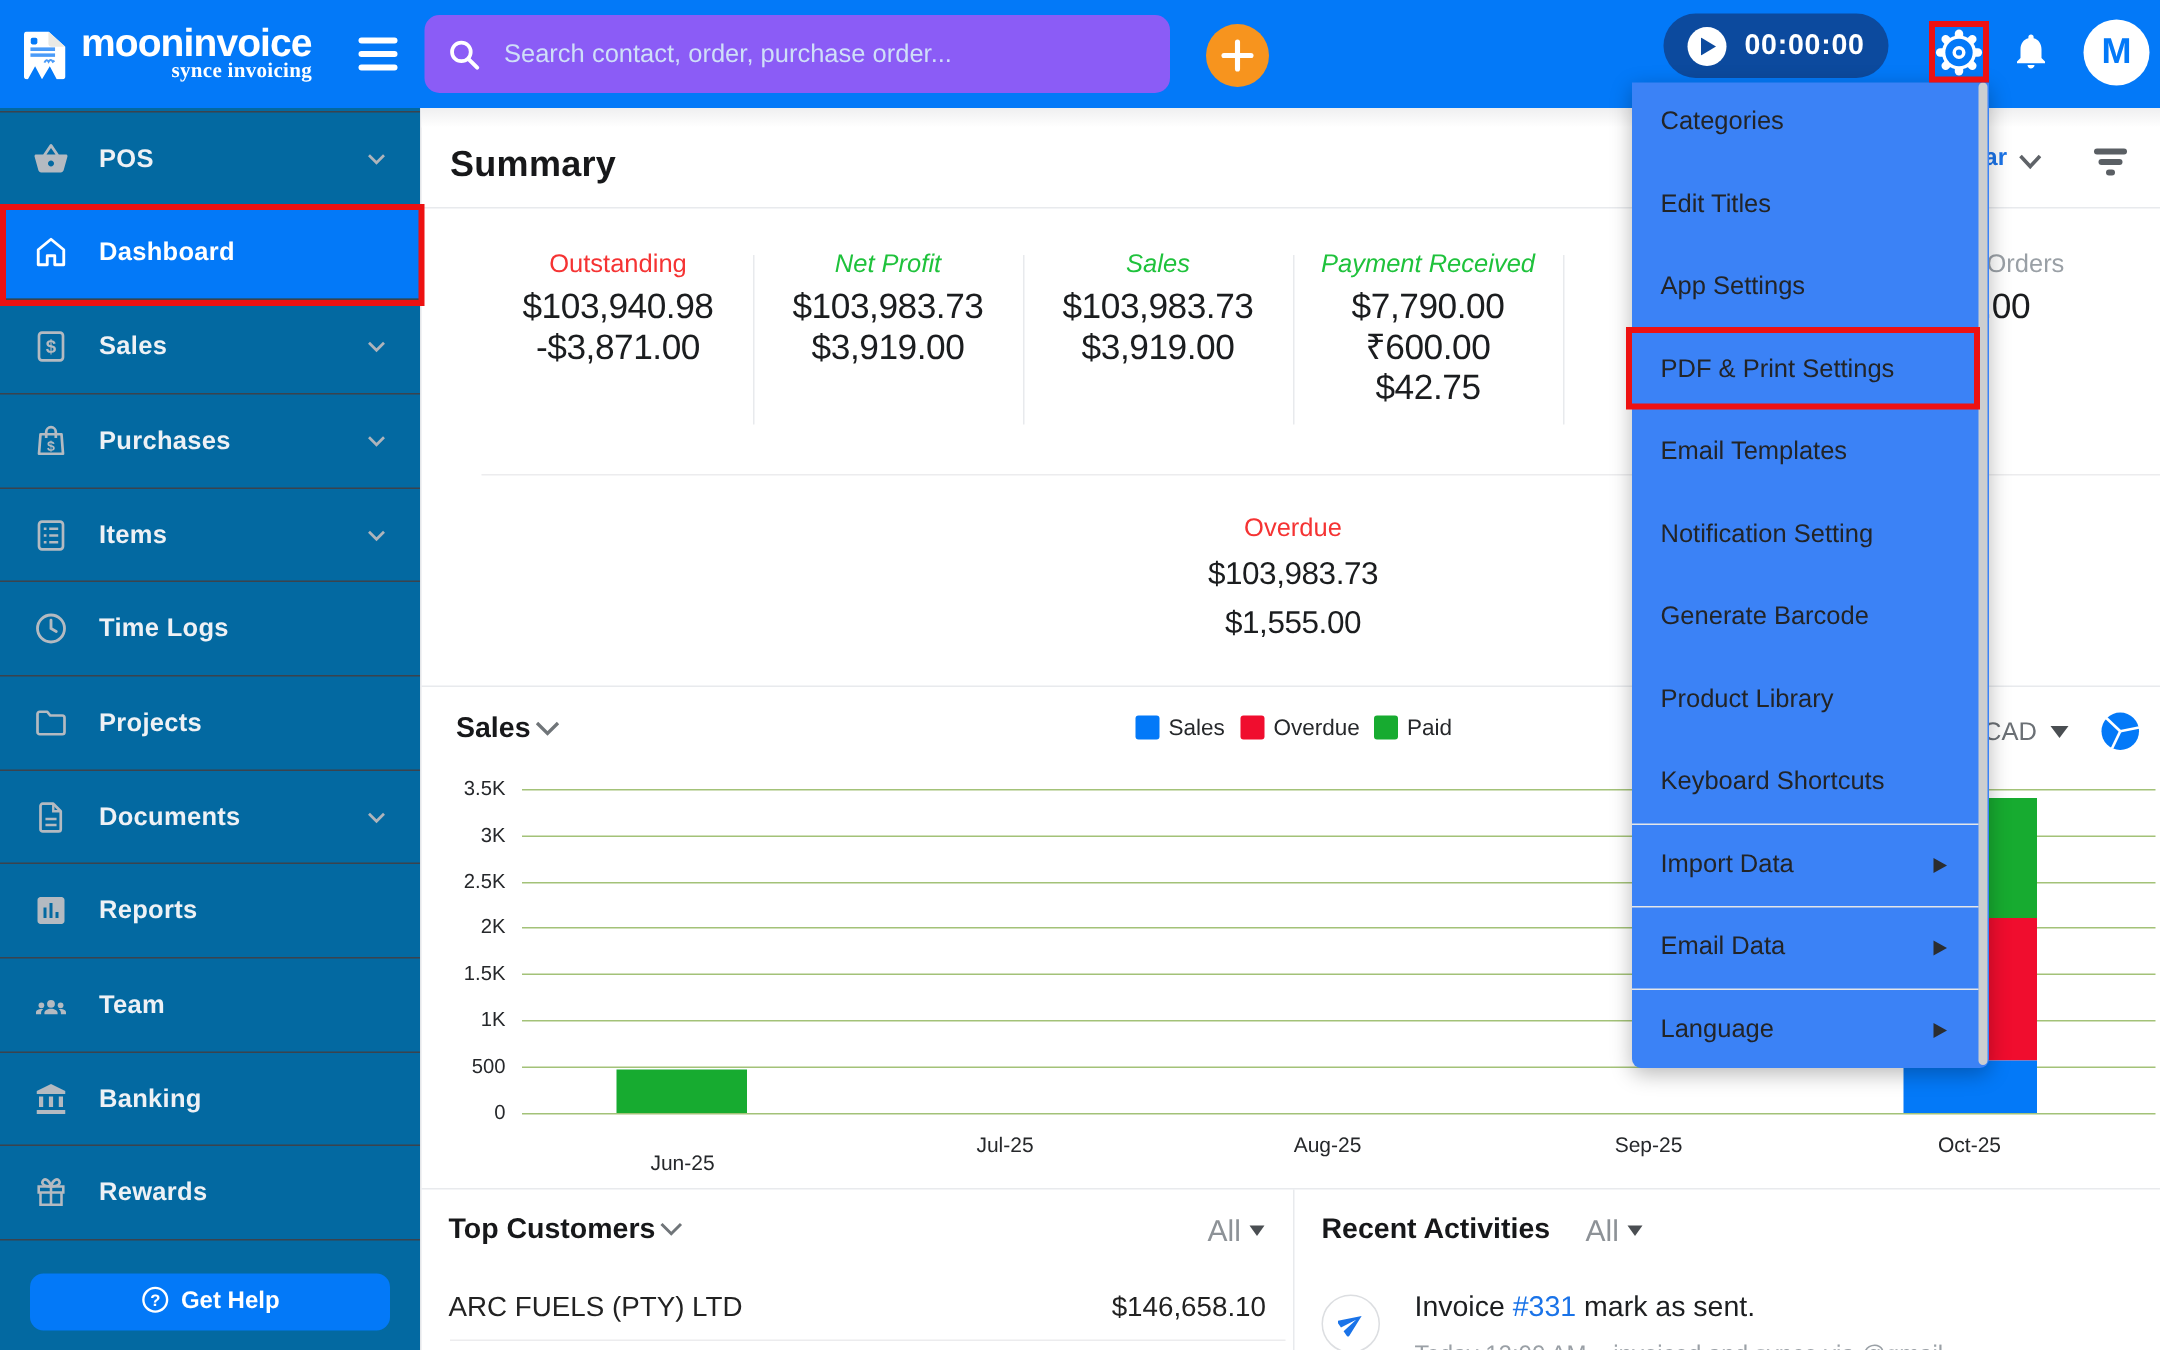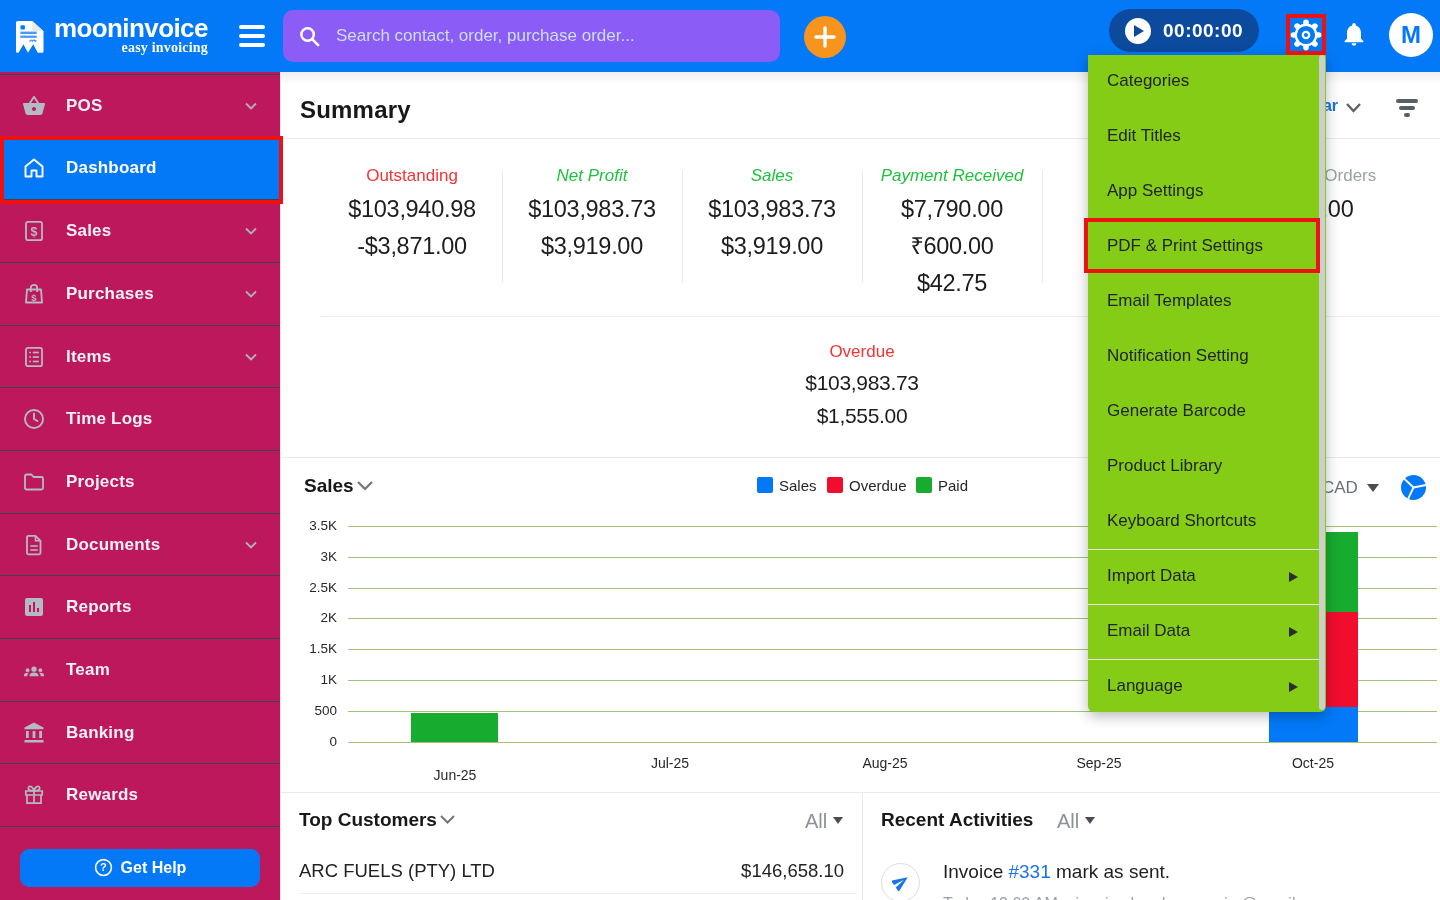--- a/index.html
+++ b/index.html
@@ -19,54 +19,54 @@
 #avatar { position:absolute; left:1389px; top:13px; width:44px; height:44px; border-radius:50%; background:#fff; text-align:center; line-height:44px; color:#0379f8; font-size:24px; font-weight:700; }
 
 
 #logo { position:absolute; left:14px; top:21px; }
 #wordmark { position:absolute; left:54px; top:13px; color:#fff; font-size:26px; font-weight:700; letter-spacing:-0.6px; }
 #tagline { position:absolute; left:0; top:40px; width:208px; text-align:right; color:#fff; font-family:"Liberation Serif", serif; font-size:14px; font-weight:700; letter-spacing:0.2px; }
 #burger { position:absolute; left:239px; top:25px; width:26px; }
 #burger div { height:4px; background:#fff; border-radius:2px; margin-bottom:5px; }
 
 
-#sidebar { position:absolute; left:0; top:72px; width:280px; height:828px; background:#be185d; }
+#sidebar { position:absolute; left:0; top:72px; width:280px; height:828px; background:#0369a1; }
 .srow { position:absolute; left:0; width:280px; height:62.65px; border-top:1px solid #3b434d; }
 .srow .slabel { position:absolute; left:66px; top:0; height:62.65px; line-height:62.65px; color:#eef1f5; font-size:17px; font-weight:600; letter-spacing:0.2px; }
 .srow .sicon { position:absolute; left:22px; top:19px; width:24px; height:24px; }
 .srow .schev { position:absolute; left:244px; top:24px; width:14px; height:14px; }
 .srow.active { background:#0379f8; border-top:none; } .srow.active .slabel { color:#fff; }
 #gethelp { position:absolute; left:20px; top:849px; width:240px; height:38px; background:#0379f8; border-radius:9px; color:#fff; text-align:center; line-height:38px; font-size:16px; font-weight:700; }
 
 
 #main { position:absolute; left:280px; top:72px; width:1160px; height:828px; background:#fff; border-left:1px solid #e4e6e9; }
 .hline { position:absolute; background:#e8eaed; height:1px; }
 .vline { position:absolute; background:#e8eaed; width:1px; }
 #summary-title { position:absolute; left:300px; top:96px; font-size:24px; font-weight:600; color:#17181a; letter-spacing:0.2px; }
 .stat { position:absolute; width:180px; text-align:center; }
 .stat .lab { font-size:17px; margin-bottom:5px; }
-.stat .val { font-size:23.5px; color:#1b1d1f; line-height:37px; letter-spacing:-0.3px; }
+.stat .val { font-size:23.5px; color:#1b1d1f; line-height:27px; letter-spacing:-0.3px; }
 .red { color:#f53333; }
 .green { color:#1fc23c;font-style:italic; }
 .gray { color:#9aa0a6; }
 
 
 .bar { position:absolute; }
 .ylab { position:absolute; width:60px; text-align:right; font-size:13.5px; color:#26282b; }
 .xlab { position:absolute; width:100px; text-align:center; font-size:14px; color:#26282b; }
 .gline { position:absolute; left:348px; width:1089px; height:1px; background:#a3c278; }
 .legsq { position:absolute; width:16px; height:16px; border-radius:2px; }
 .legtx { position:absolute; font-size:15px; color:#26282b; top:477px; }
 
 
 .ptitle { font-size:19px; font-weight:700; color:#17181a; }
 .alltx { font-size:20px; color:#8d9297; }
 
 
-#menu { position:absolute; left:1088px; top:55px; width:238px; height:657px; background:#84cc16; box-shadow:0 4px 14px rgba(0,0,0,0.28); border-radius:0 0 6px 6px;padding-left:32px; }
+#menu { position:absolute; left:1088px; top:55px; width:238px; height:657px; background:#3b82f6; box-shadow:0 4px 14px rgba(0,0,0,0.28); border-radius:0 0 6px 6px;padding-left:32px; }
 #menuscroll { position:absolute; right:1px; top:0; width:6px; height:655px; background:#ccced0; border-radius:3px; }
 .mitem { position:absolute; left:19px; font-size:17px; color:#222427; }
 .msep { position:absolute; left:0; width:231px; height:1px; background:#e4e6e9; }
 .marrow { position:absolute; left:201px; width:0; height:0; border-left:9px solid #2b2d30; border-top:5.5px solid transparent; border-bottom:5.5px solid transparent; }
 
 
 .redbox { position:absolute; border:4px solid #ed1111; z-index:50; }
 </style>
 </head>
 <body>
@@ -181,21 +181,21 @@
   <div id="header">
     <svg id="logo" width="30" height="32" viewBox="0 0 30 32">
       <path d="M2 1.8 C2 0.8 2.8 0 3.8 0 L18.3 0 L29.5 10.2 L29.5 30.2 C29.5 31.1 28.8 31.8 27.9 31.8 L23.8 31.8 L19.2 23.2 L14 31.8 L9.4 23.2 L4.6 31.8 L3.6 31.8 C2.7 31.8 2 31.1 2 30.2 Z" fill="#fff"></path>
       <path d="M18.3 0 L18.3 8.2 C18.3 9.3 19.2 10.2 20.3 10.2 L29.5 10.2 Z" fill="#e9e9e5"></path>
       <rect x="6.5" y="4.2" width="4.4" height="4.4" rx="1.2" fill="#0379f8"></rect>
       <rect x="6.3" y="10.6" width="16.4" height="2.4" fill="#4a9bf8"></rect>
       <rect x="6.3" y="14.6" width="16.4" height="2.3" fill="#4a9bf8"></rect>
       <path d="M15.6 20.8 Q17 17.8 18.4 20.2 Q19.8 17.8 21.2 20.2 L22.3 19.4" fill="none" stroke="#4a9bf8" stroke-width="1.3"></path>
     </svg>
     <div id="wordmark">mooninvoice</div>
-    <div id="tagline">easy invoicing</div>
+    <div id="tagline">synce invoicing</div>
     <div id="burger">
         <div></div>
         <div></div>
         <div></div>
       </div>
     <div id="searchbar">
       <svg style="position:absolute; left:15px; top:15px;" width="23" height="23" viewBox="0 0 24 24">
           <circle cx="10" cy="10" r="6.5" fill="none" stroke="#fff" stroke-width="2.6"></circle>
           <line x1="15" y1="15" x2="21" y2="21" stroke="#fff" stroke-width="2.8" stroke-linecap="round"></line>
         </svg>

